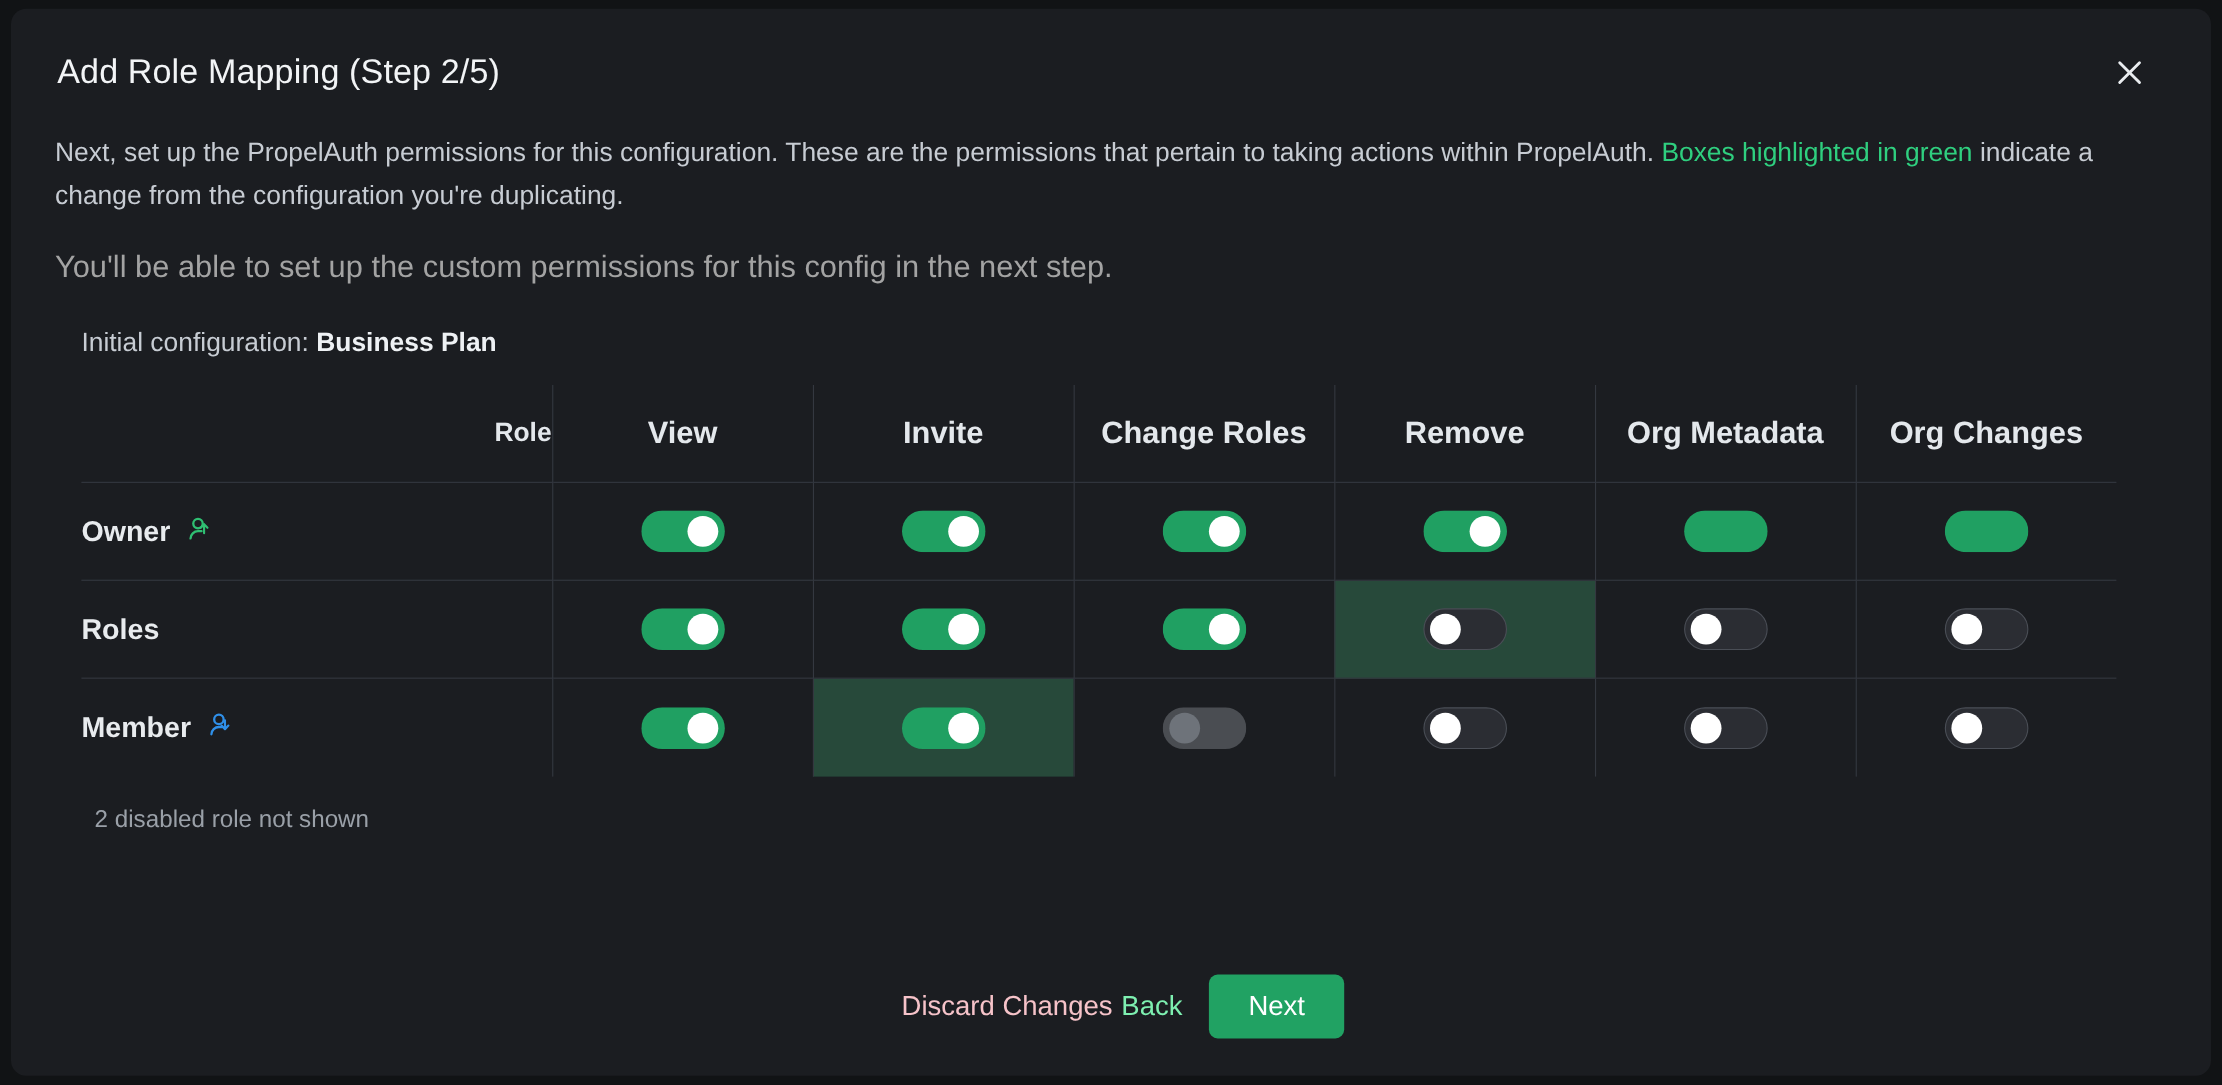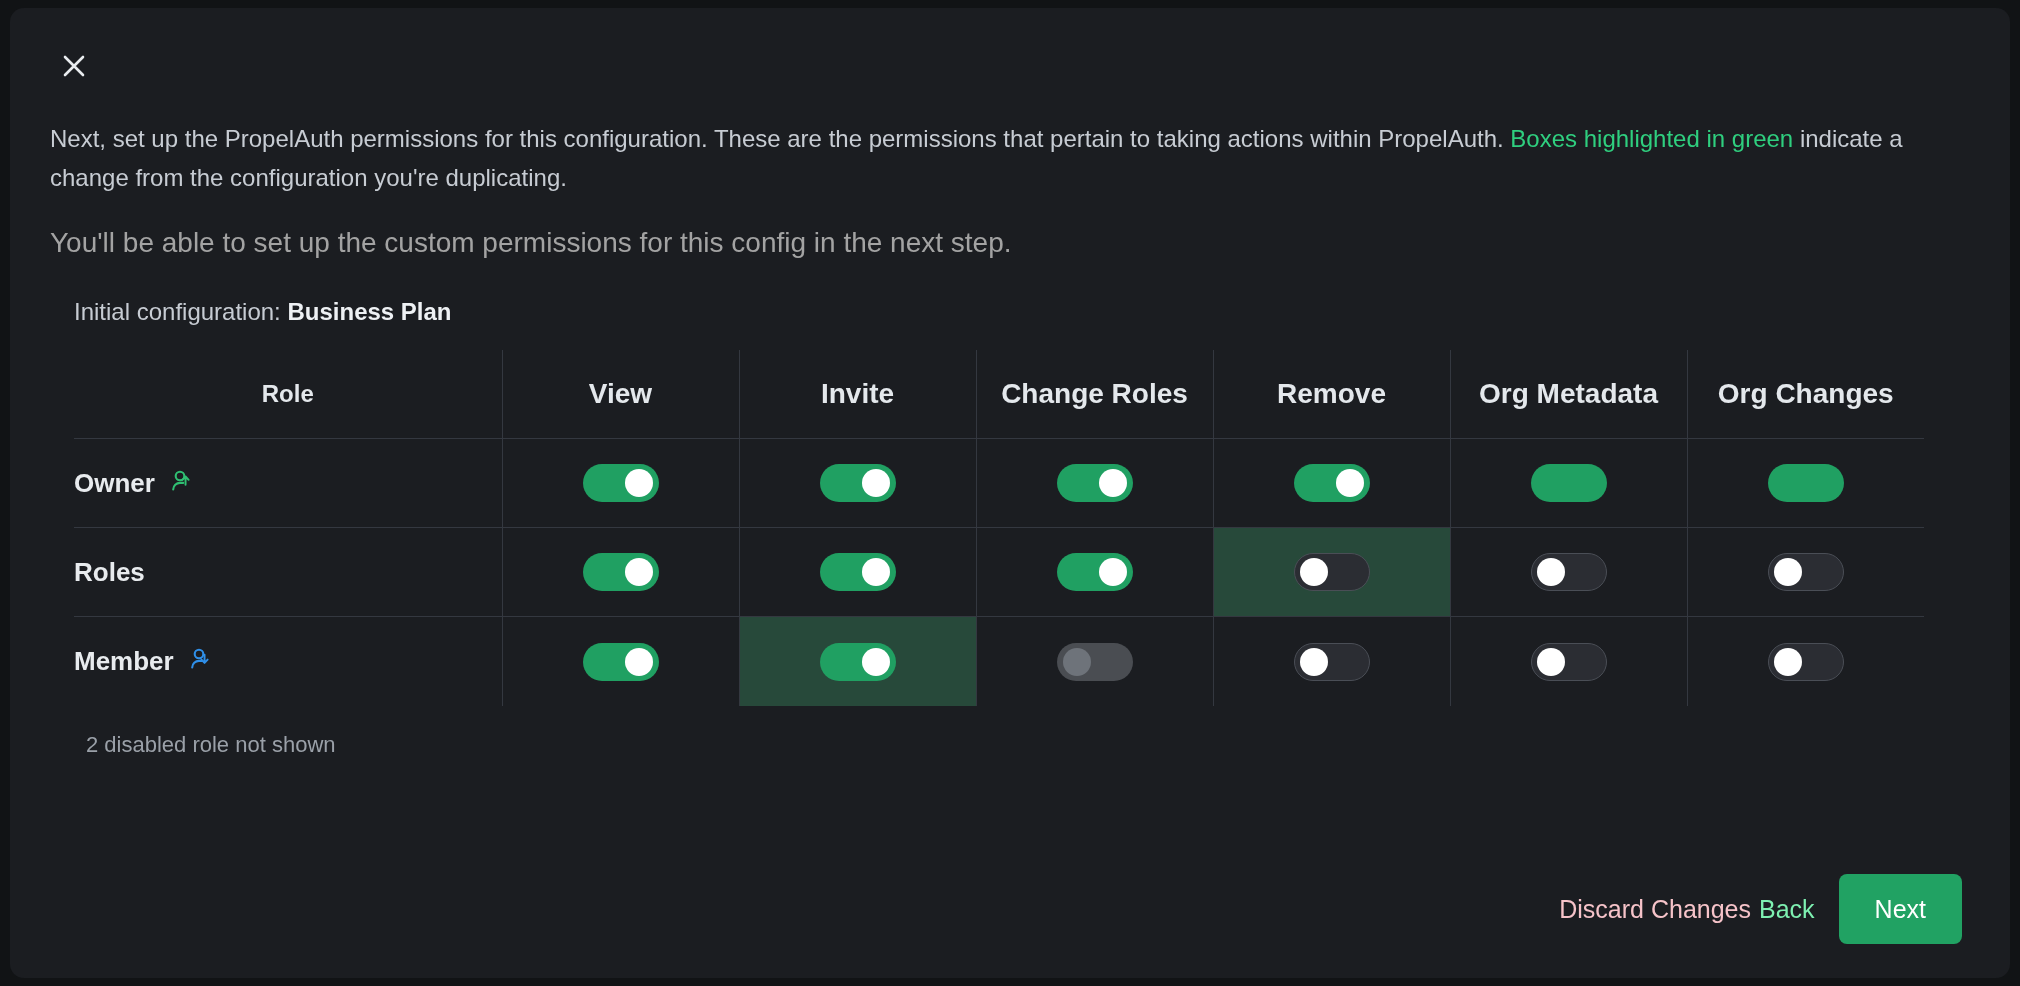--- a/index.html
+++ b/index.html
@@ -99,21 +99,21 @@
     border-right: 1px solid #343840;
     padding: 0;
     height: 89px;
     vertical-align: middle;
   }
   table.perm-table tr th:last-child,
   table.perm-table tr td:last-child { border-right: none; }
   table.perm-table tr:last-child td { border-bottom: none; }
 
   th.th-role {
-    text-align: center;
+    text-align: right;
     padding-left: 18px;
     font-size: 24px;
     font-weight: 700;
     color: #e4e8ec;
   }
   th.th-perm {
     text-align: center;
     font-size: 28px;
     font-weight: 700;
     color: #e4e8ec;
@@ -184,21 +184,21 @@
     color: #9aa0a8;
   }
 
   
   .modal-footer {
     position: absolute;
     left: 0; right: 0; bottom: 34px;
     padding: 0 48px 0 68px;
     display: flex;
     align-items: center;
-    justify-content: flex-end;
+    justify-content: center;
   }
   .btn-discard {
     background: transparent;
     border: none;
     font-family: inherit;
     font-size: 25px;
     color: #f6c3c9;
     cursor: pointer;
     padding: 6px 2px;
   }
@@ -217,35 +217,36 @@
     padding: 6px 6px;
   }
   .btn-next {
     background: #21a263;
     border: none;
     font-family: inherit;
     font-size: 25px;
     color: #ffffff;
     cursor: pointer;
     padding: 0 36px;
-    height: 70px;
+    height: 58px;
     border-radius: 8px;
     display: flex;
     align-items: center;
     justify-content: center;
   }
 </style>
 </head>
 <body>
 
 <div class="page-backdrop">
   <div class="modal">
     <div class="modal-inner">
 
       <div class="modal-header">
+        <h1 class="modal-title">Add Role Mapping (Step 2/5)</h1>
         <button class="close-button">
           <span>
             <svg width="30" height="30" viewBox="0 0 30 30" aria-hidden="true">
               <path d="M6 6 L24 24 M24 6 L6 24" stroke="#e9ecef" stroke-width="2.6" stroke-linecap="round"></path>
             </svg>
           </span>
         </button>
       </div>
 
       <p class="desc">

